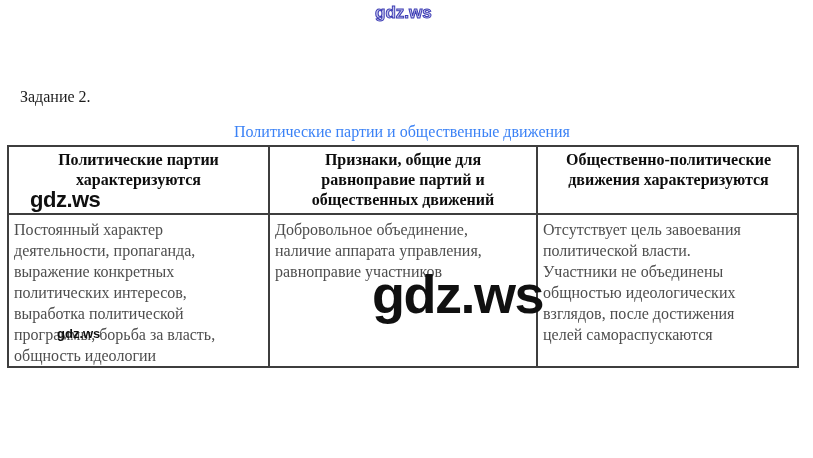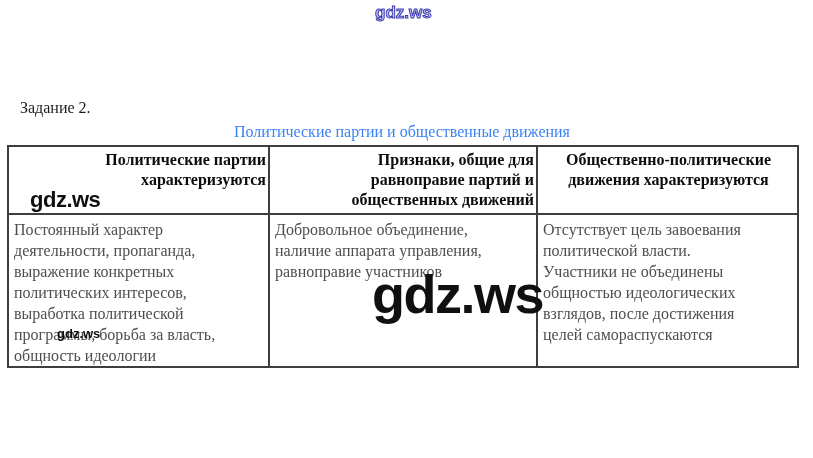--- a/index.html
+++ b/index.html
@@ -41,21 +41,21 @@
     font-size: 54px;
     letter-spacing: -1.5px;
   }
   .wm-small {
     left: 57px; top: 327px;
     font-size: 13px;
   }
 
   .task-label {
     position: absolute;
-    left: 20px; top: 99px;
+    left: 20px; top: 88px;
     font-size: 16px;
     color: #1c1c1c;
   }
   .table-title {
     position: absolute;
     left: 7px; top: 123px;
     width: 790px;
     text-align: center;
     font-size: 16px;
     color: #3b82f6;
@@ -76,21 +76,21 @@
     border: 2px solid #3e3e3e;
     vertical-align: top;
     white-space: pre-line;
   }
   .doc-table th {
     font-size: 16px;
     font-weight: 700;
     line-height: 20px;
     padding: 3px 2px;
     color: #0d0d0d;
-    text-align: right;
+    text-align: center;
     height: 53px;
   }
   .doc-table th.align-left {
     text-align: center;
     padding-left: 4px;
   }
   .doc-table td {
     font-size: 16px;
     line-height: 21px;
     padding: 4px 3px 0 5px;

